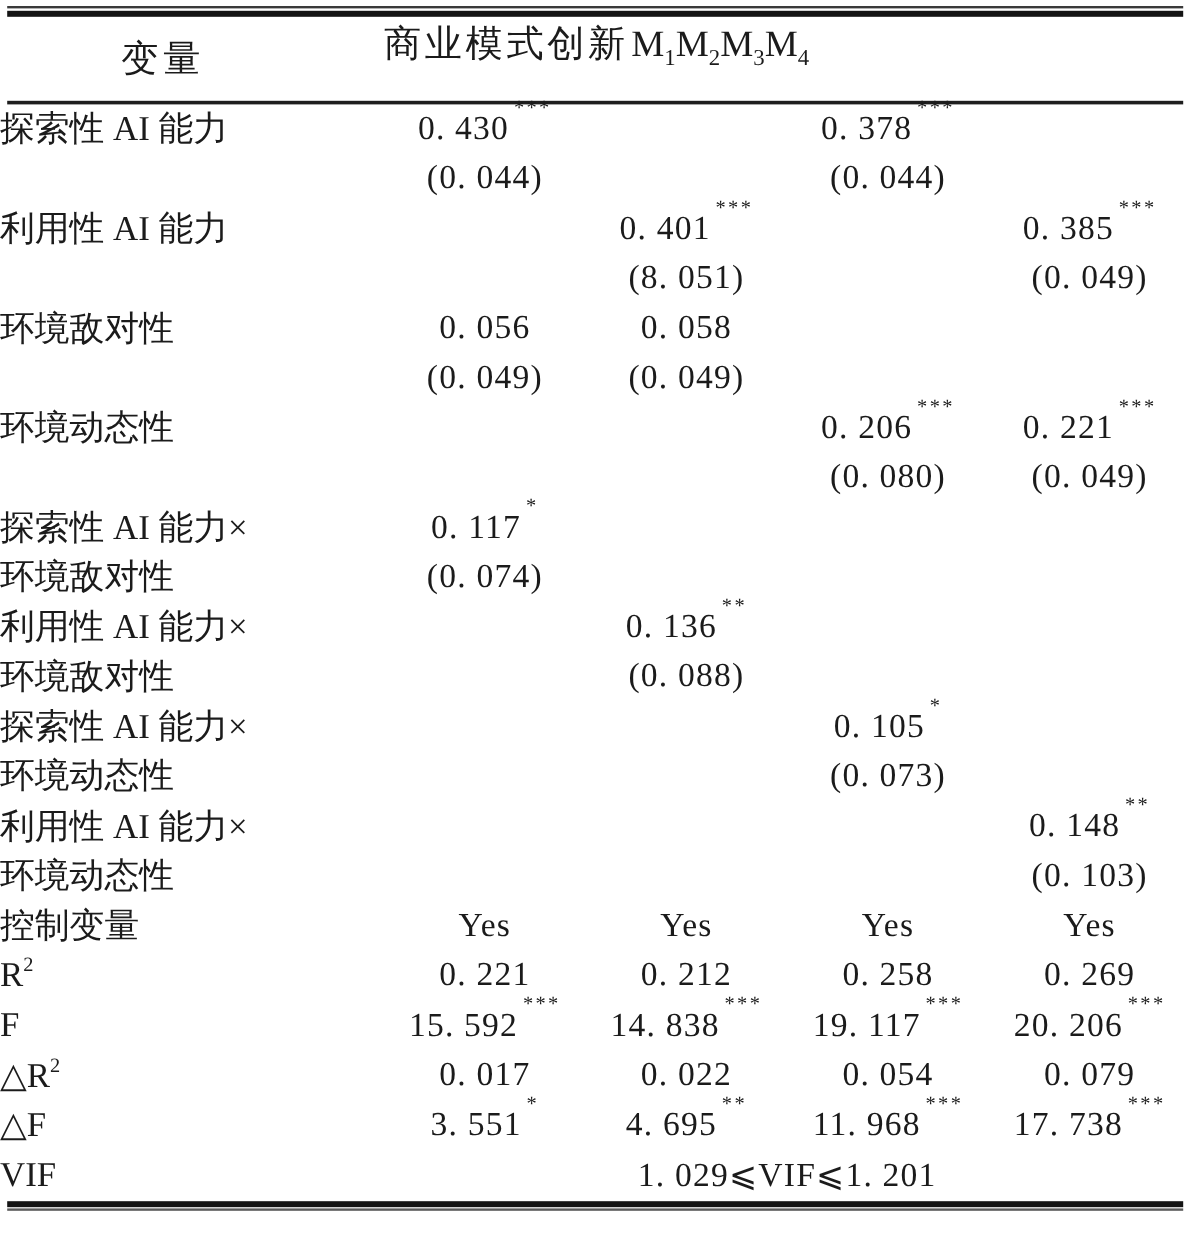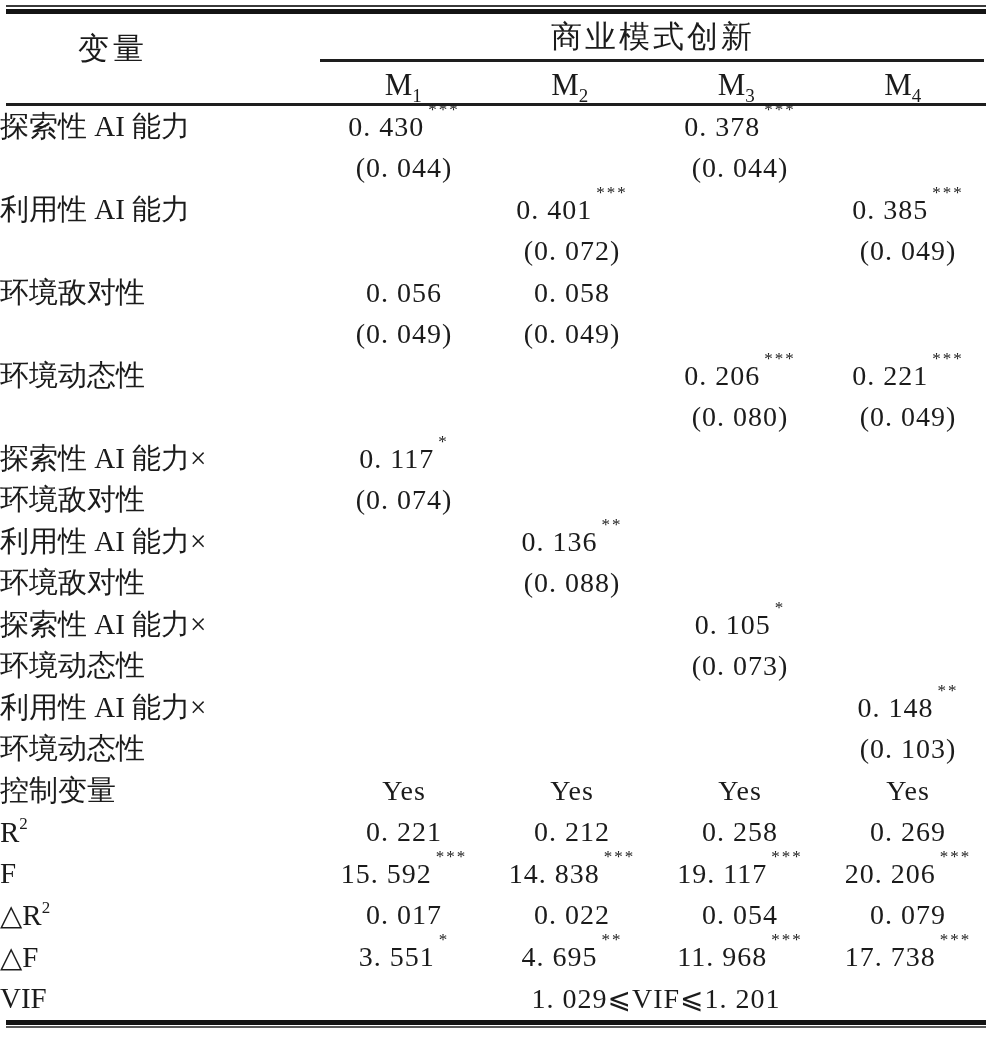--- a/index.html
+++ b/index.html
@@ -15,24 +15,24 @@
   .rule { margin: 0 6px; }
   .rule-thin  { height: 2px; background: #3a3a3a; }
   .rule-gap   { height: 2px; background: transparent; }
   .rule-thick { height: 5px; background: #141414; }
   .rule-mid   { height: 3px; background: #1e1e1e; }
 
   .header { display: flex; }
   .var-head {
     width: 320px; height: 70px;
     display: flex; align-items: center;
-    padding-left: 78px; box-sizing: border-box;
+    padding-left: 101px; box-sizing: border-box;
     font-size: 31px; letter-spacing: 4px;
   }
-  .models-head { width: 666px; display: flex; flex-direction: column; }
+  .models-head { width: 666px; display: flex; }
   .group-label {
     height: 45px; display: flex; align-items: center; justify-content: center;
     font-size: 31px; letter-spacing: 3px;
   }
   .group-rule { height: 3px; background: #1e1e1e; margin-right: 2px; }
   .model-row { display: flex; height: 41px; align-items: flex-end; }
   .model-cell { flex: 1; text-align: center; font-size: 31px; }
   .model-cell sub { font-size: 19px; line-height: 0; }
 
   .tbody { }
@@ -98,21 +98,21 @@
       <div class="trow">
         <div class="row-label">利用性 AI 能力</div>
         <div class="value-cell"></div>
         <div class="value-cell">0. 401<sup>***</sup></div>
         <div class="value-cell"></div>
         <div class="value-cell">0. 385<sup>***</sup></div>
       </div>
       <div class="trow">
         <div class="row-label"></div>
         <div class="value-cell"></div>
-        <div class="value-cell">(0. 072)</div>
+        <div class="value-cell">(8. 051)</div>
         <div class="value-cell"></div>
         <div class="value-cell">(0. 049)</div>
       </div>
       <div class="trow">
         <div class="row-label">环境敌对性</div>
         <div class="value-cell">0. 056</div>
         <div class="value-cell">0. 058</div>
         <div class="value-cell"></div>
         <div class="value-cell"></div>
       </div>

